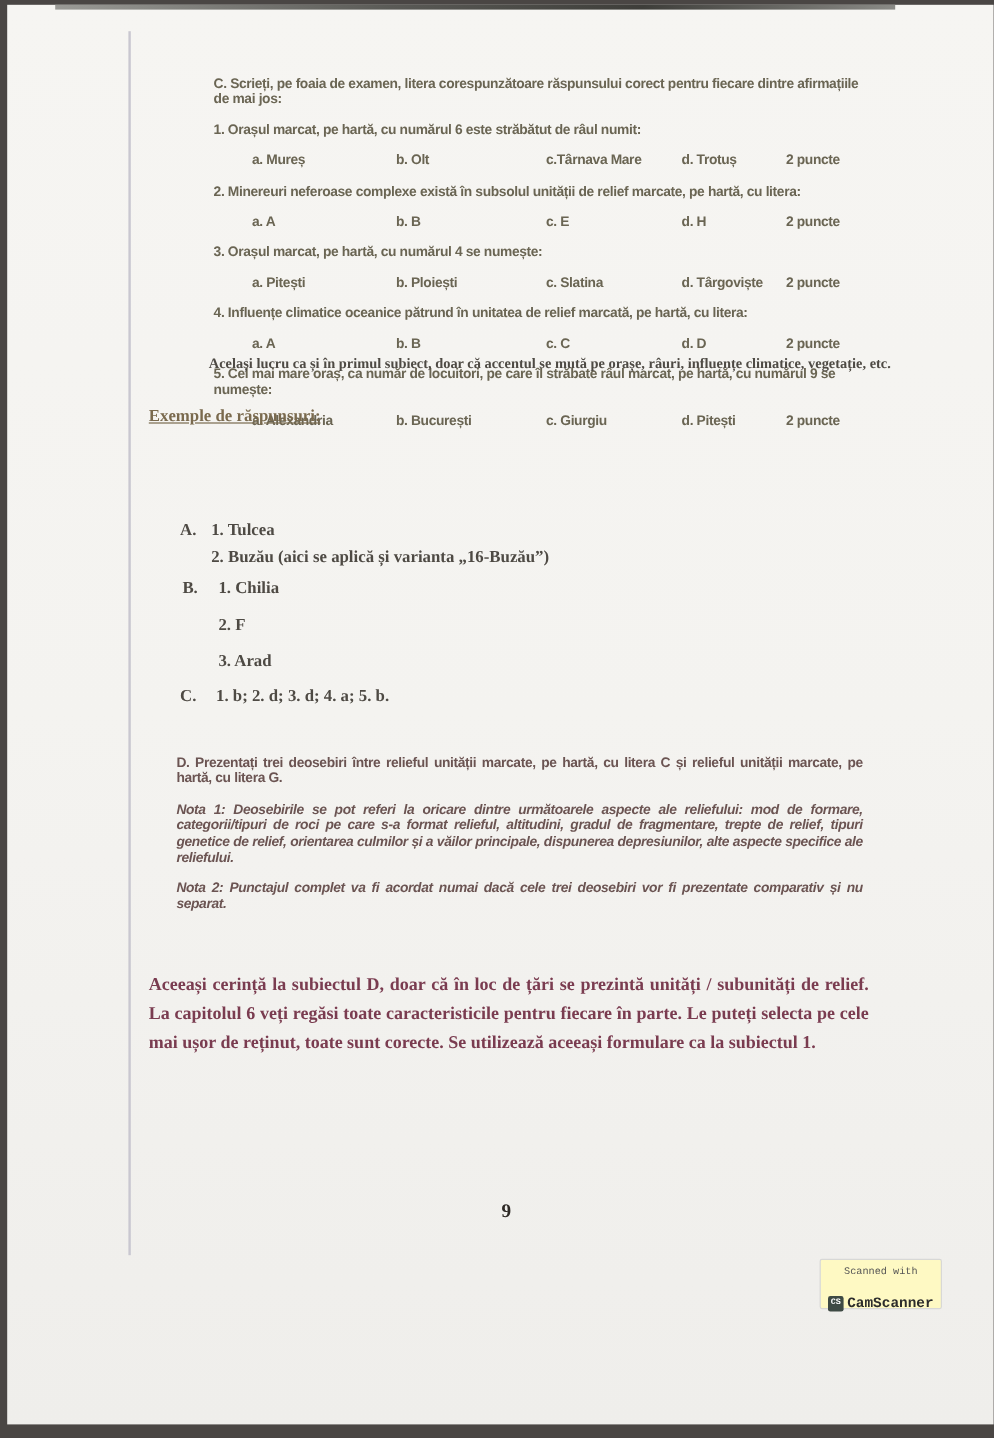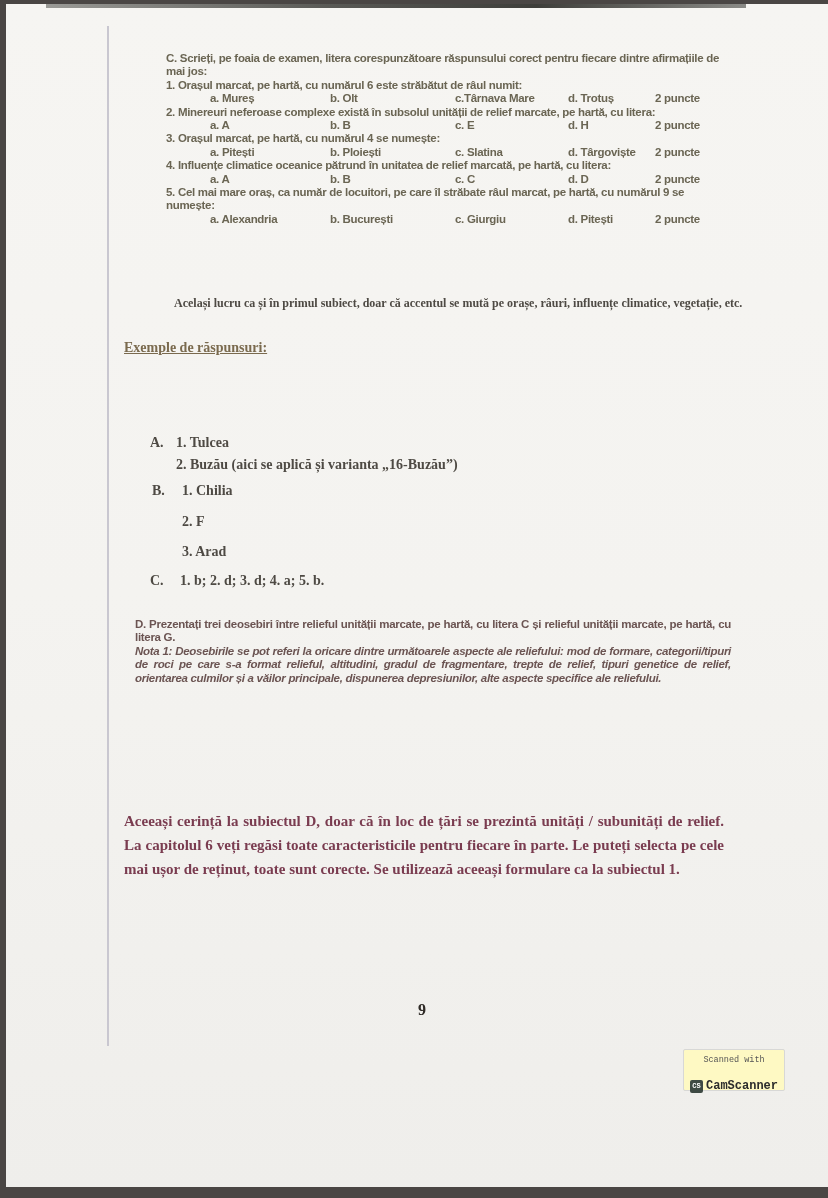--- a/index.html
+++ b/index.html
@@ -18,21 +18,21 @@
     .margin-line {
       position: absolute; left: 101px; top: 22px; width: 2px; height: 1020px;
       background: #c9c7d0;
     }
     .exam {
       position: absolute; left: 166px; width: 566px;
       font-family: "Liberation Sans", sans-serif; font-weight: bold;
       font-size: 11.5px; line-height: 13.4px; color: #6a6553;
       letter-spacing: -0.3px;
     }
-    .exam p { margin: 0; }
+    .exam p { margin: 12px; }
     .opts { position: relative; height: 13.4px; }
     .opts span { position: absolute; top: 0; white-space: nowrap; }
     .o-a { left: 44px; } .o-b { left: 164px; } .o-c { left: 289px; } .o-d { left: 402px; } .o-p { left: 489px; }
     .serif {
       font-family: "Liberation Serif", serif; font-weight: bold; color: #4e4a44;
     }
     .intro { position: absolute; left: 124px; top: 291px; width: 630px; font-size: 12px; line-height: 25px; }
     .intro .indent { display: inline-block; width: 50px; }
     .examples-title {
       position: absolute; left: 124px; top: 340px; font-size: 14px; color: #7a6a4e;
@@ -132,20 +132,21 @@
 <div class="ans serif" style="left:182px; top:483px;">1. Chilia</div>
 <div class="ans serif" style="left:182px; top:514px;">2. F</div>
 <div class="ans serif" style="left:182px; top:544px;">3.  Arad</div>
 
 <div class="ans serif" style="left:150px; top:573px;">C.</div>
 <div class="ans serif" style="left:180px; top:573px;">1. b; 2. d; 3. d; 4. a; 5. b.</div>
 
 <div class="exam exam-d" style="left:135px; width:596px; text-align:justify;">
   <p>D. Prezentați trei deosebiri între relieful unității marcate, pe hartă, cu litera C și relieful unității marcate, pe hartă, cu litera G.</p>
   <p><i>Nota 1: Deosebirile se pot referi la oricare dintre următoarele aspecte ale reliefului: mod de formare, categorii/tipuri de roci pe care s-a format relieful, altitudini,  gradul de fragmentare, trepte de relief, tipuri genetice de relief, orientarea culmilor și a văilor principale, dispunerea depresiunilor, alte aspecte specifice ale reliefului.</i></p>
+  <p><i>Nota 2: Punctajul complet va fi acordat numai dacă cele trei deosebiri vor fi prezentate comparativ și nu separat.</i></p>
 </div>
 
 <div class="final">Aceeași cerință la subiectul D, doar că în loc de țări se prezintă unități / subunități de relief. La capitolul 6 veți regăsi toate caracteristicile pentru fiecare în parte. Le puteți selecta pe cele mai ușor de reținut, toate sunt corecte. Se utilizează aceeași formulare ca la subiectul 1.</div>
 
 <div class="page-num">9</div>
 
 <div class="cs-badge">
   <div class="cs-top">Scanned with</div>
   <div class="cs-row">
     <span class="cs-logo">CS</span>

